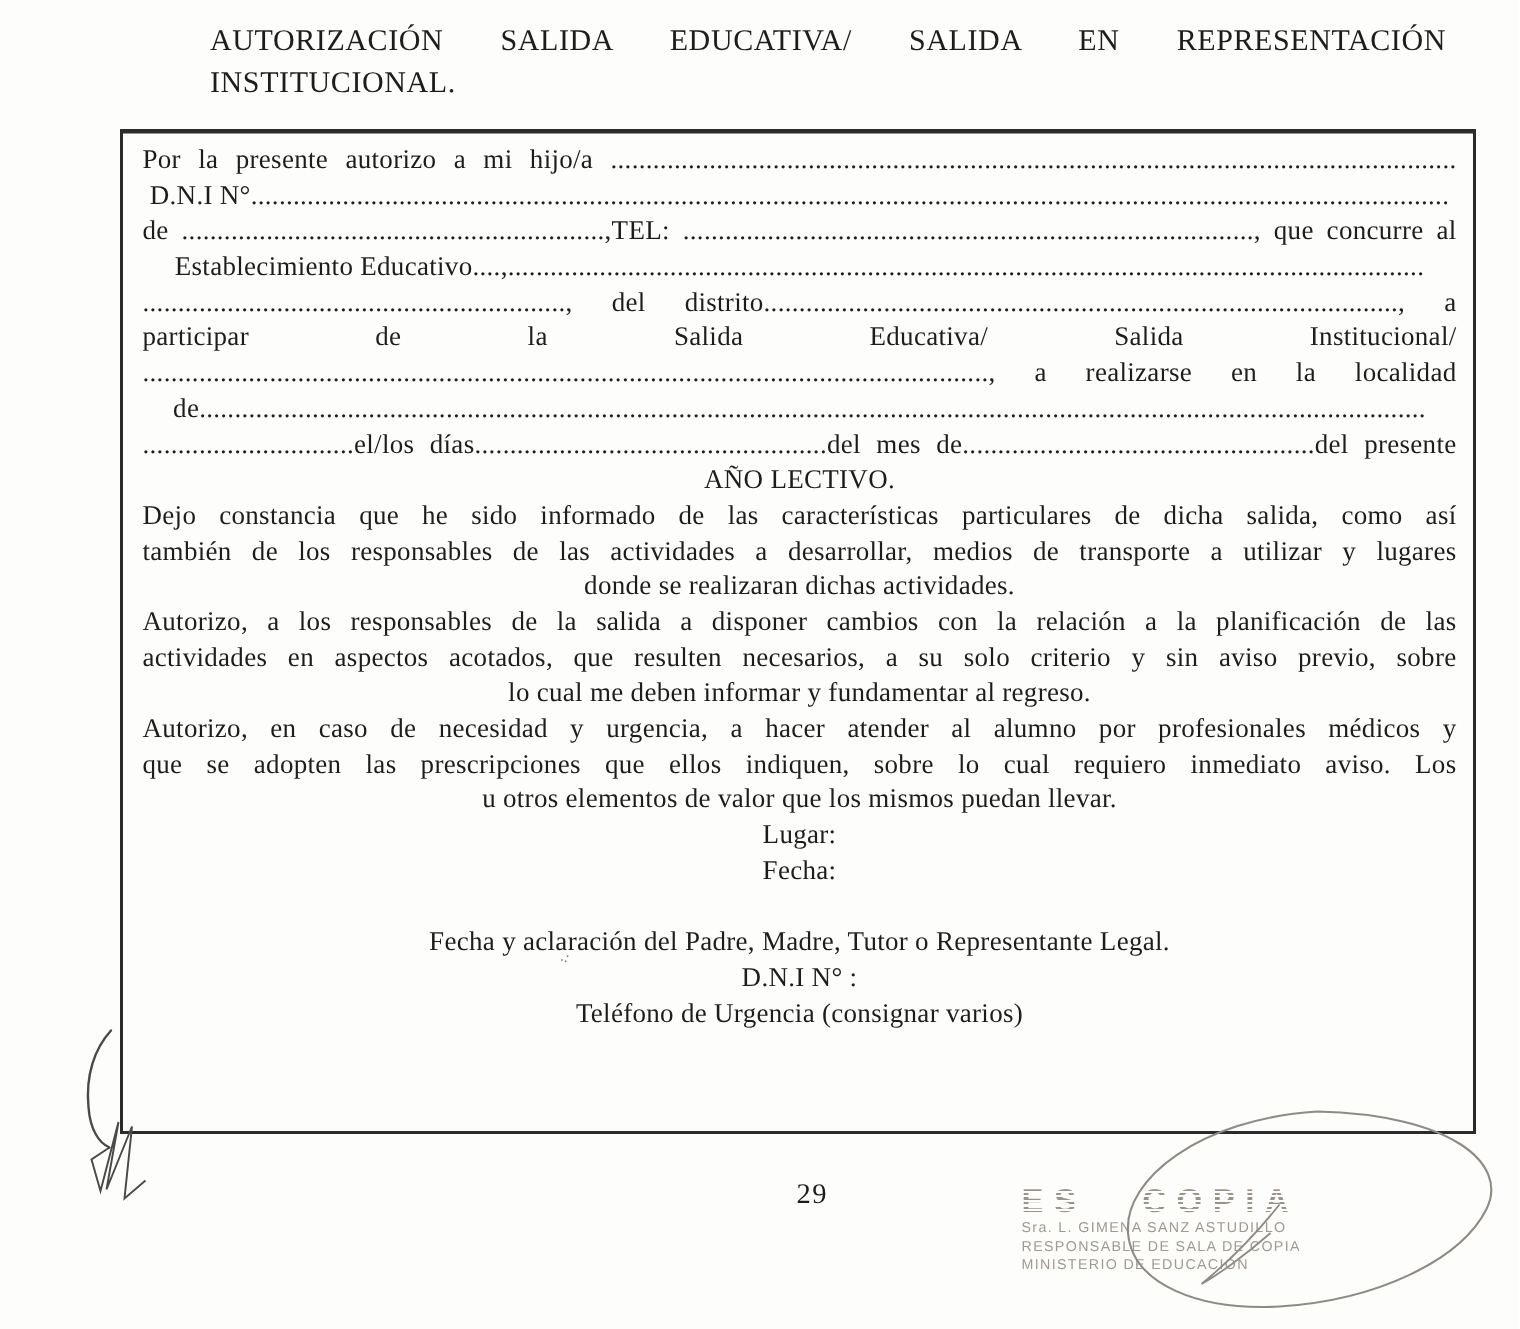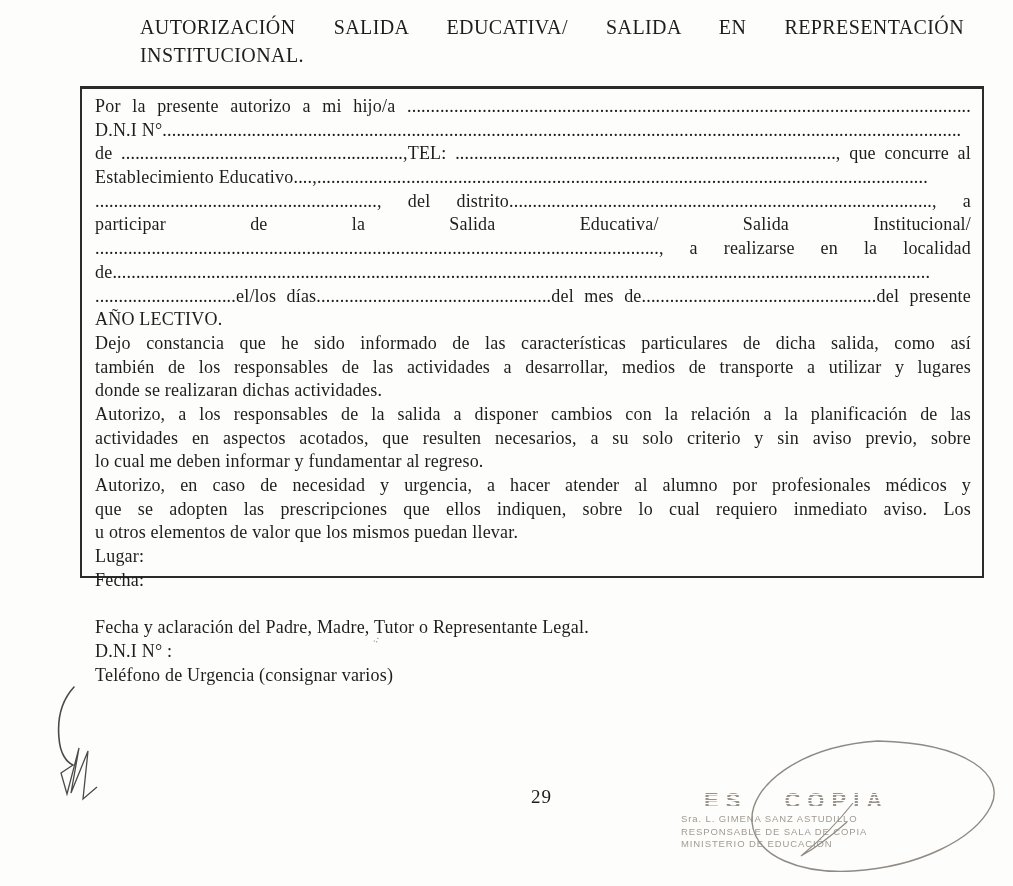--- a/index.html
+++ b/index.html
@@ -6,38 +6,37 @@
   .page{
     position:relative;width:1013px;height:886px;background:#fdfdfc;
     font-family:"Liberation Serif",serif;color:#1d1d1d;overflow:hidden;
   }
   .title{
     position:absolute;left:140px;top:13px;width:824px;
     font-weight:normal;font-size:20px;line-height:28px;letter-spacing:.4px;
   }
   .j{text-align:justify;text-align-last:justify;}
   .form-box{
-    position:absolute;left:80px;top:86px;width:904px;height:492px;
+    position:absolute;left:80px;top:86px;width:904px;height:670px;
     box-sizing:border-box;border:2px solid #2b2b2b;border-top-width:3px;
     padding:6px 11px 0 13px;background:transparent;
   }
   .form-line{
     font-size:18px;line-height:23.7px;height:23.7px;
-    overflow:hidden;letter-spacing:.2px;
+    overflow:hidden;letter-spacing:.2px;text-align:center;
   }
   .page-number{position:absolute;left:531px;top:786px;font-size:19px;letter-spacing:1px;}
   .speck{position:absolute;left:374px;top:633px;font-size:10px;color:#777;transform:rotate(20deg);}
   .stamp{position:absolute;left:681px;top:789px;width:260px;}
   .stamp-big{
     font-family:"Liberation Sans",sans-serif;font-weight:bold;font-size:22px;
     letter-spacing:7px;word-spacing:24px;line-height:24px;
     background:repeating-linear-gradient(180deg,#9a938a 0px,#9a938a 1.6px,rgba(154,147,138,0) 1.6px,rgba(154,147,138,0) 3.1px);
     -webkit-background-clip:text;background-clip:text;color:transparent;
     filter:blur(.4px);
-    margin-left:23px;
   }
   .stamp-small{
     font-family:"Liberation Sans",sans-serif;font-size:9.5px;line-height:12.6px;
     color:#a19a91;letter-spacing:.9px;filter:blur(.35px);white-space:nowrap;
   }
   .overlay{position:absolute;left:0;top:0;pointer-events:none;}
 </style>
 </head>
 <body>
 

